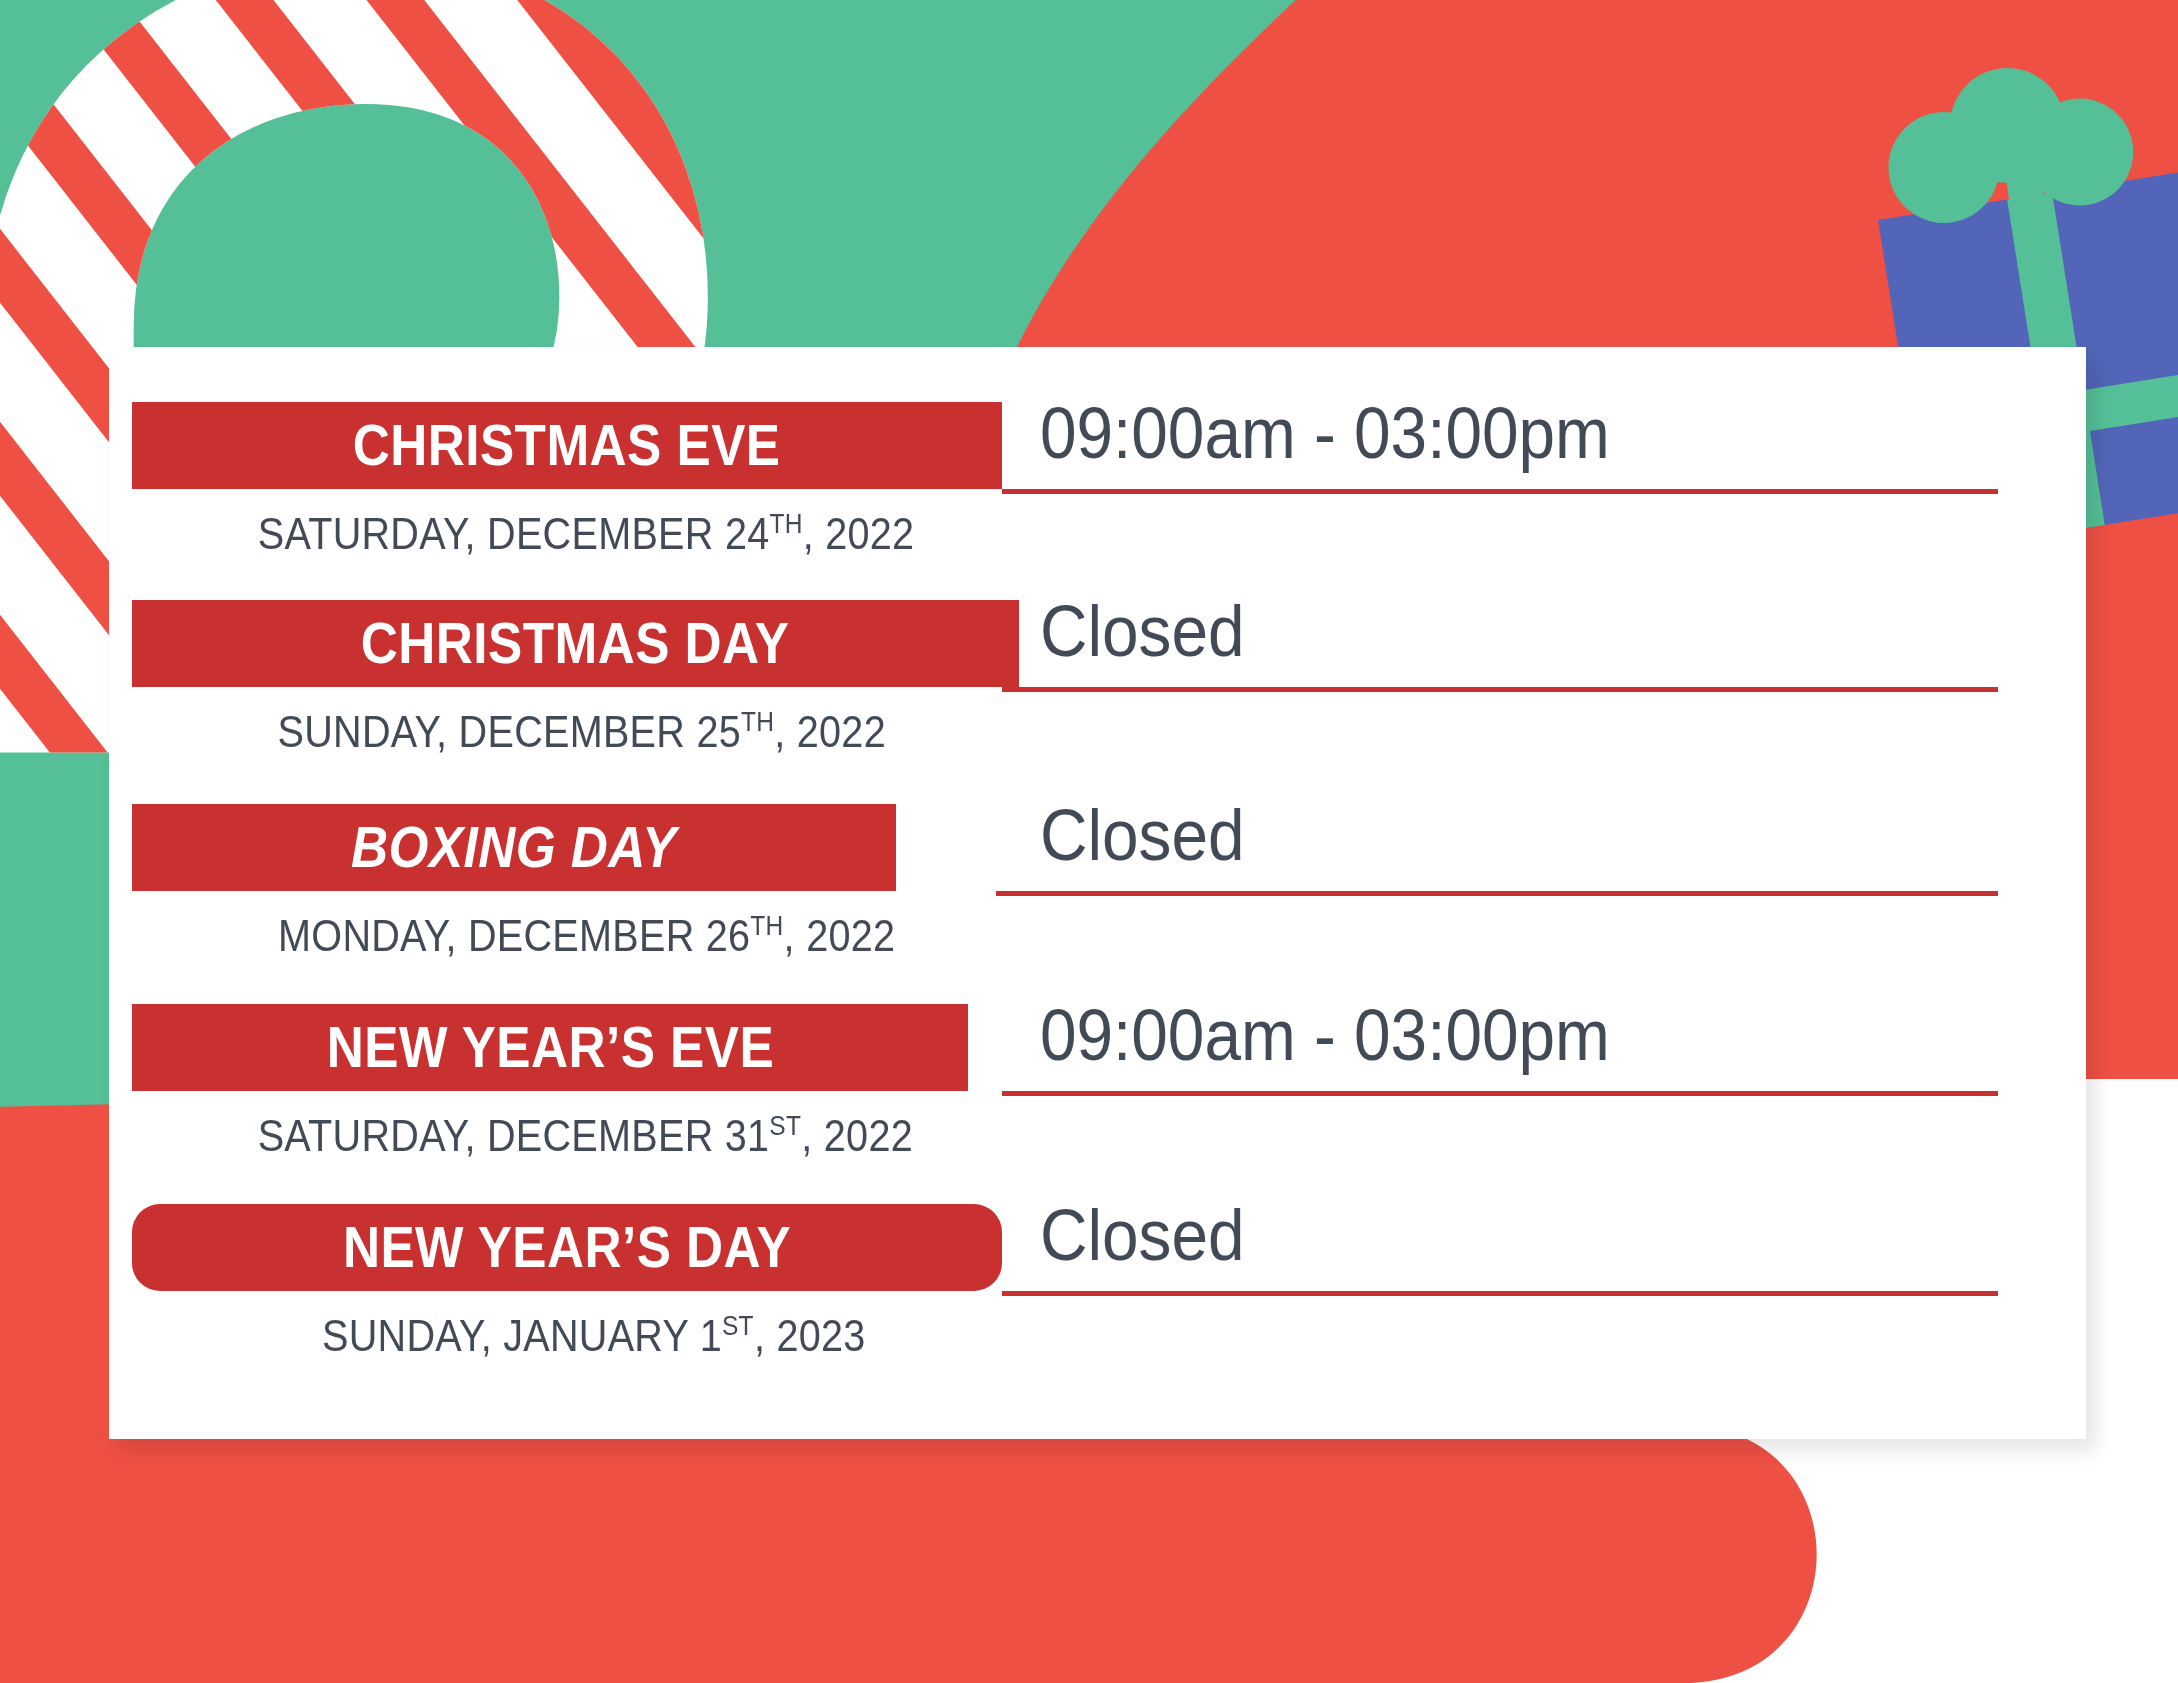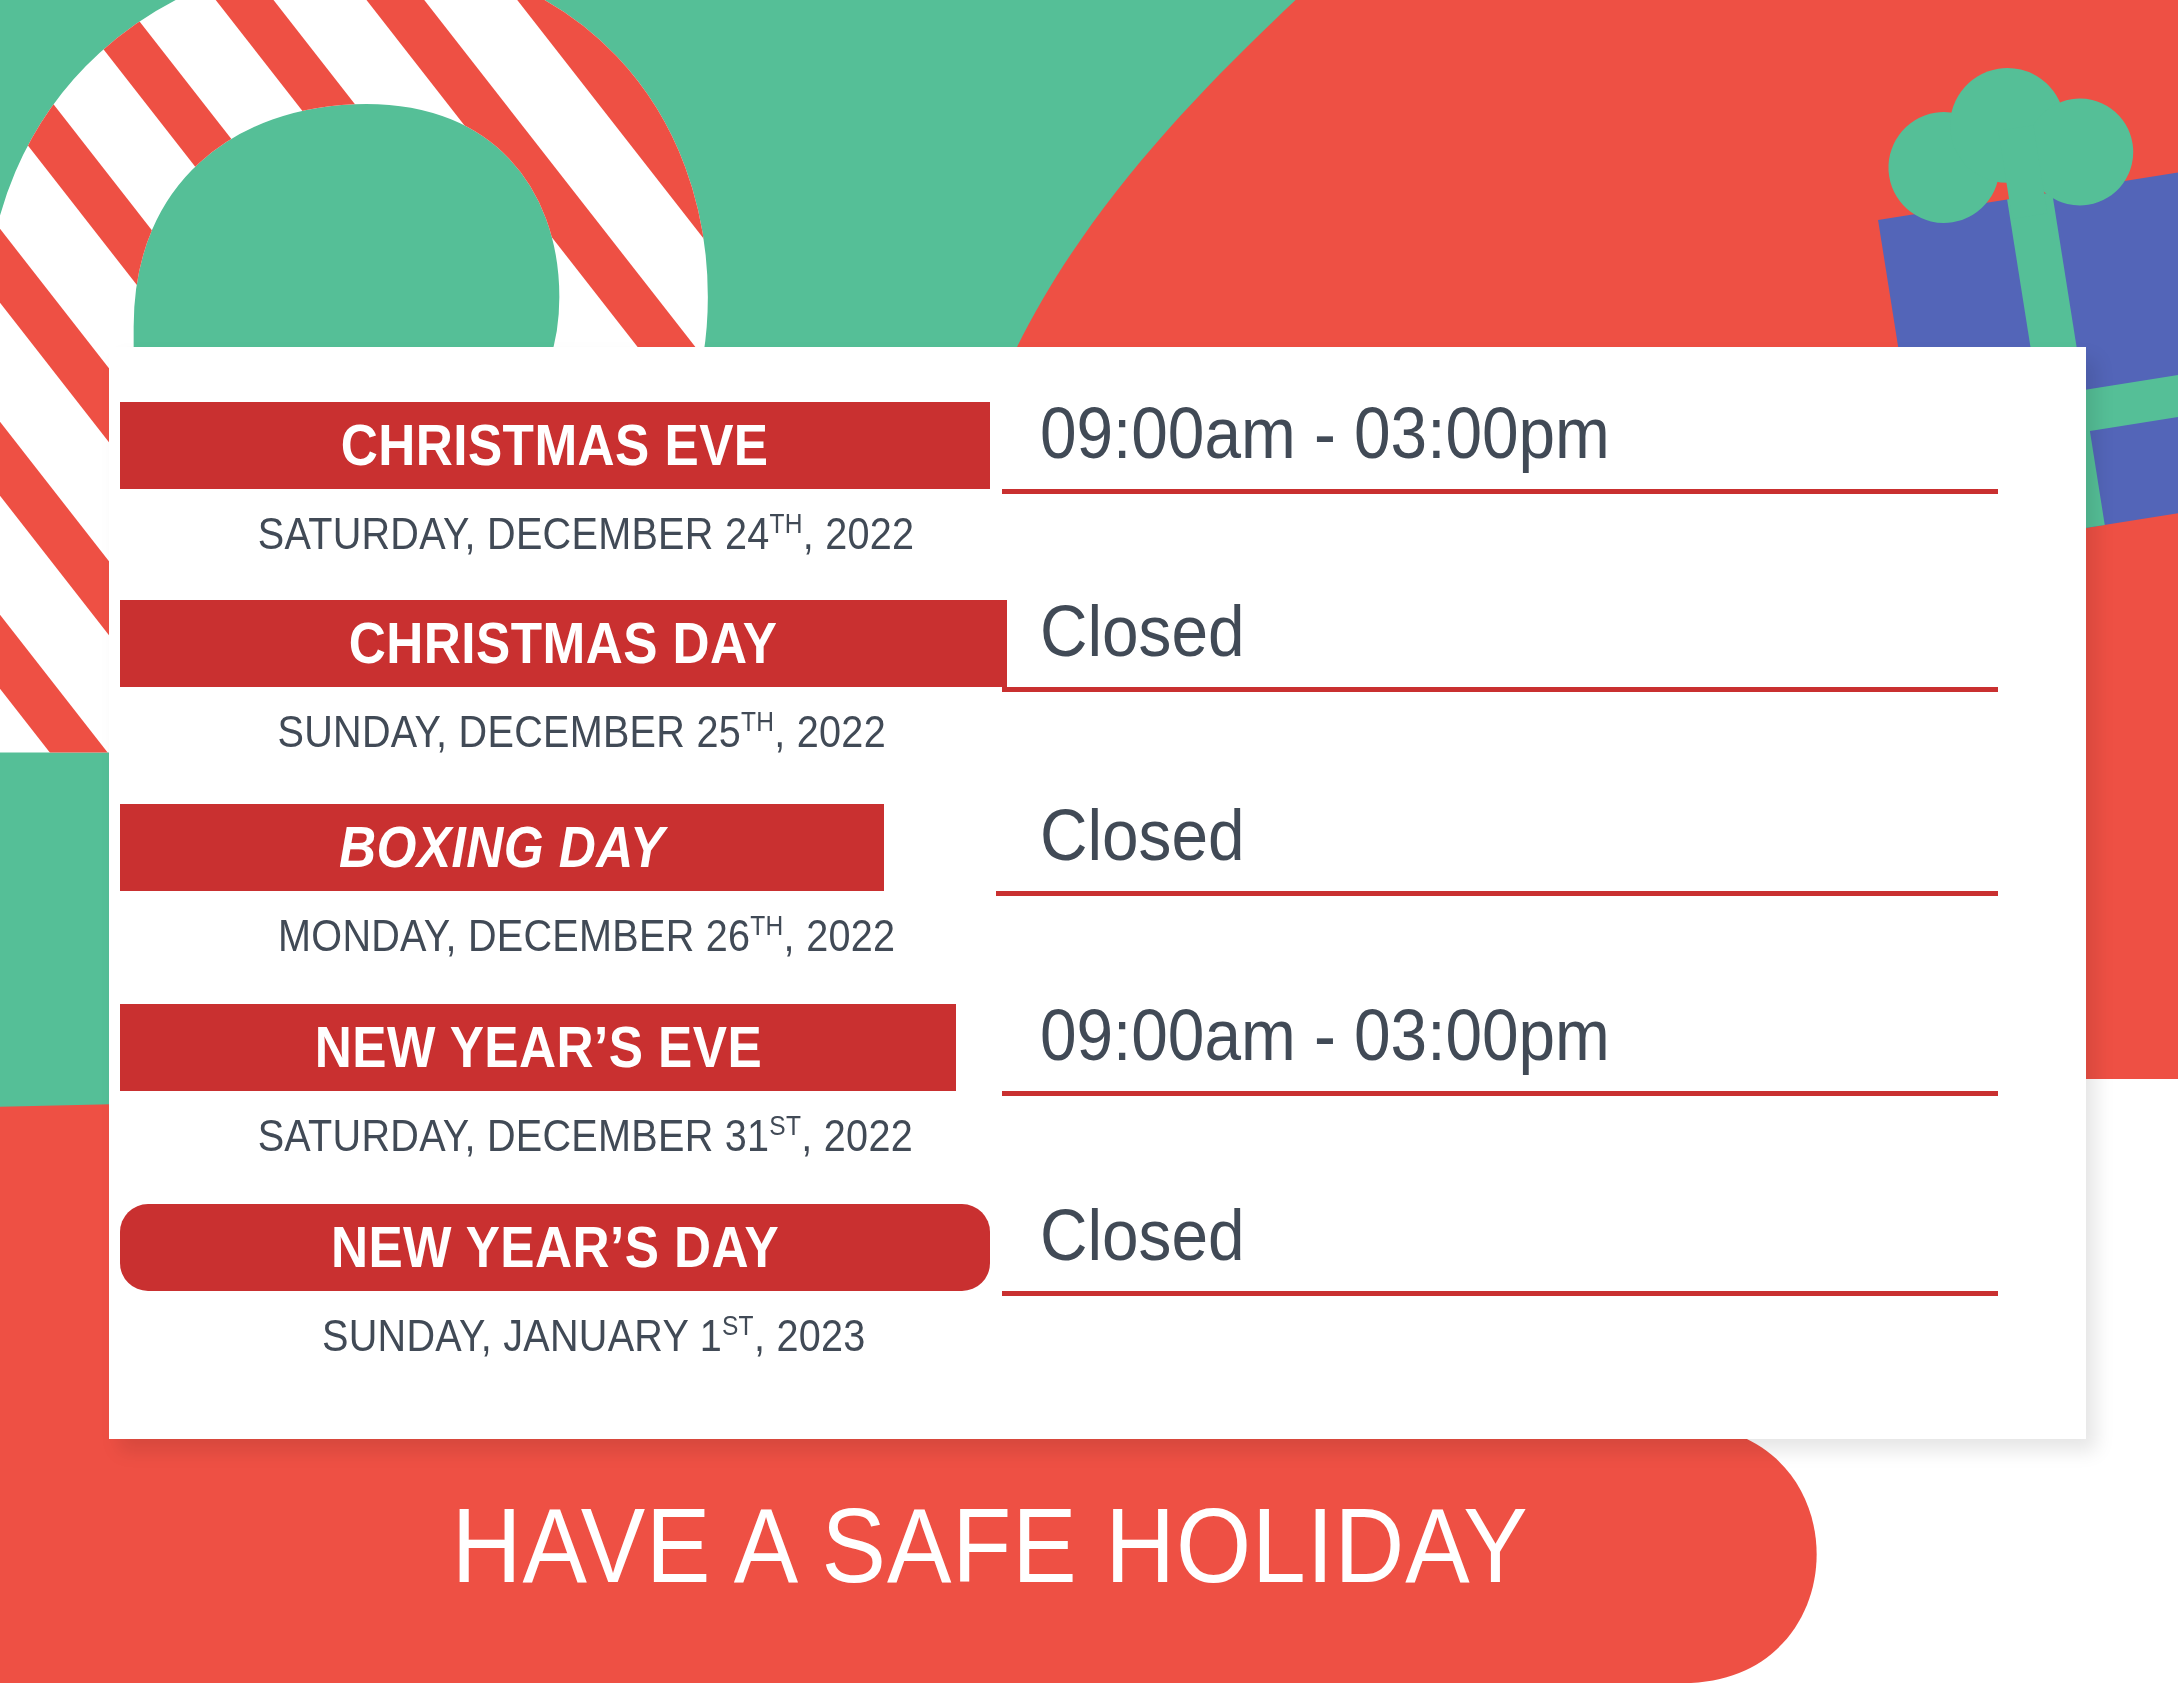--- a/index.html
+++ b/index.html
@@ -71,21 +71,21 @@
 
   .row {
     position: absolute;
     left: 0;
     width: 100%;
   }
 
   
   .label-bar {
     position: absolute;
-    left: 11px;
+    left: 23px;
     top: 0;
     height: 87px;
     background: #C93030;
     display: flex;
     align-items: center;
     justify-content: center;
   }
   .label-text {
     font-family: "Liberation Sans", sans-serif;
     font-weight: 700;
@@ -307,18 +307,15 @@
         <div class="row-underline" style="left:893px; width:996px;"></div>
         <div class="hours" style="left:931px;">Closed</div>
         <div class="date" style="left:176px; top:109px;">
           <span>SUNDAY, JANUARY 1</span><sup>ST</sup><span>, 2023</span>
         </div>
       </div>
 
     </div>
   </div>
 
-  <div class="footer-text">
-    <span>HAVE A SAFE HOLIDAY</span>
-  </div>
 
 </div>
 
 
 </body></html>

